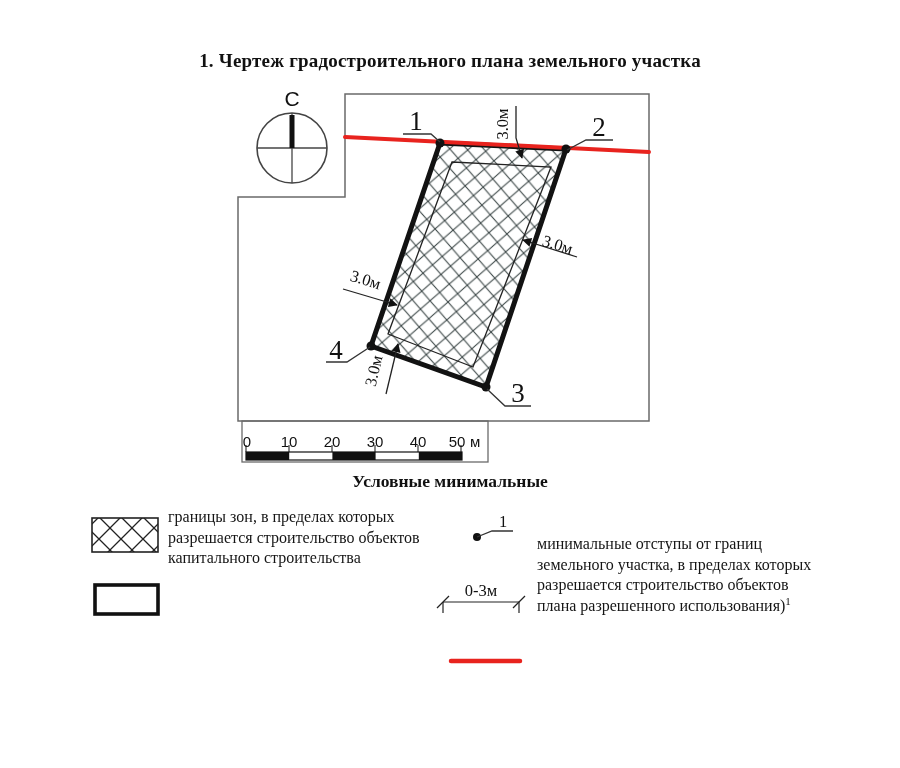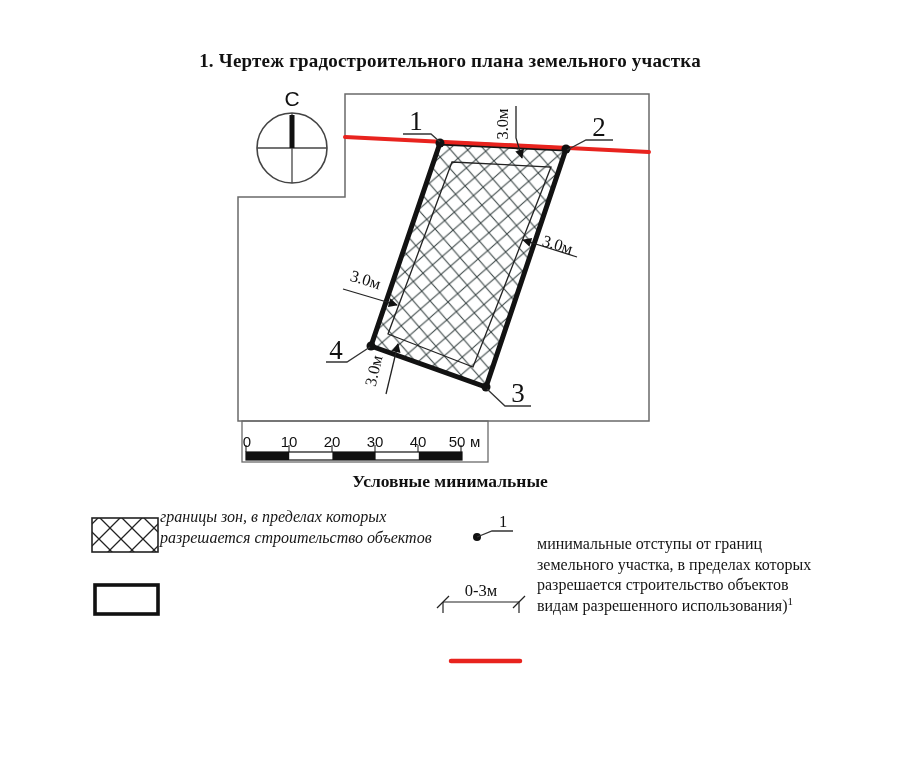--- a/index.html
+++ b/index.html
@@ -126,28 +126,29 @@
     </g>
     <text class="dim-label" x="481" y="596" text-anchor="middle" font-size="15.5">0-3м</text>
 
     <line x1="451" y1="661" x2="520" y2="661" stroke="#e8231e" stroke-width="4.5" stroke-linecap="round"></line>
   </svg>
 
   <div class="title">1. Чертеж градостроительного плана земельного участка</div>
 
   <div class="legend-heading">Условные минимальные</div>
 
-  <div class="leg-text" style="left:160px;top:507px;width:310px;font-style:italic;">
+  <div class="leg-text" style="left:168px;top:507px;width:310px;">
     <div>границы зон, в пределах которых</div>
     <div>разрешается строительство объектов</div>
+    <div>капитального строительства</div>
   </div>
 
 
 
   <div class="leg-text" style="left:537px;top:534px;width:310px;">
     <div>минимальные отступы от границ</div>
     <div>земельного участка, в пределах которых</div>
     <div>разрешается строительство объектов</div>
-    <div><span>видам разрешенного использования)</span><sup>1</sup></div>
+    <div><span>плана разрешенного использования)</span><sup>1</sup></div>
   </div>
 
 
 </div>
 
 </body></html>

